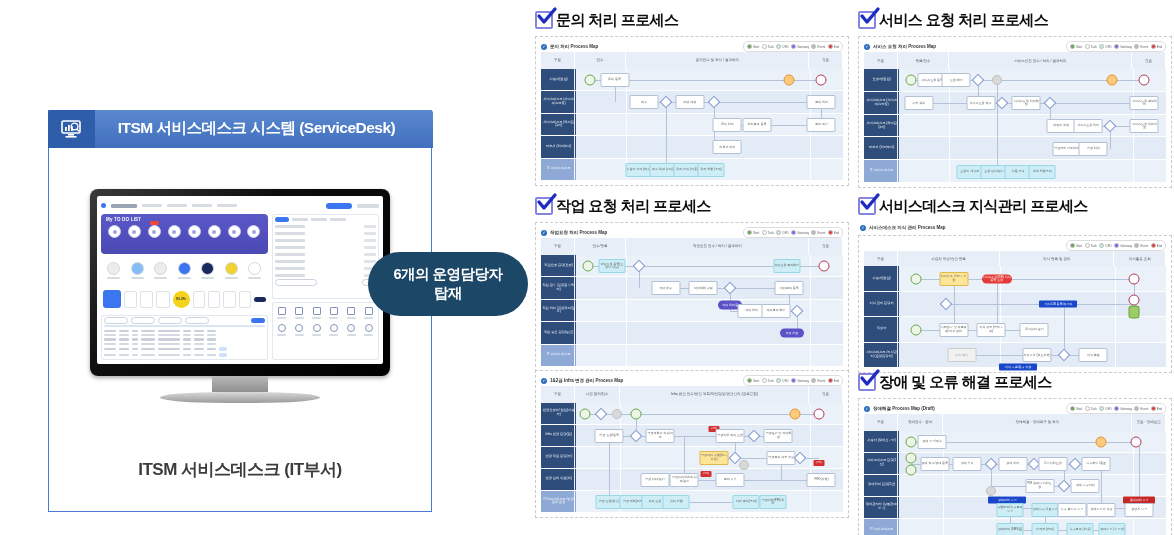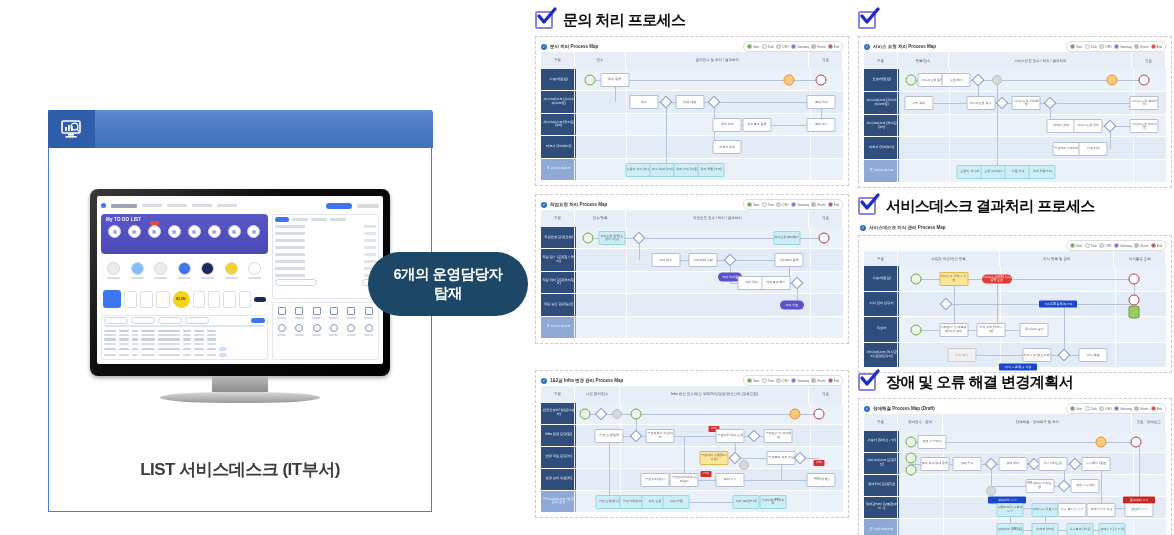--- a/index.html
+++ b/index.html
@@ -59,21 +59,21 @@
   .pill{border-radius:4px;}
 
   
   .badge{position:absolute;left:368px;top:252px;width:160px;height:64px;border-radius:32px;
          background:#1d4767;color:#fff;display:flex;flex-direction:column;align-items:center;
          justify-content:center;font-size:14.5px;font-weight:bold;line-height:1.3;z-index:5;
          letter-spacing:-0.5px;}
 
   
   .cell{position:absolute;width:314px;}
-  .sec-title{display:flex;align-items:center;gap:10px;height:24px;margin-bottom:4px;}
+  .sec-title{display:flex;align-items:center;gap:3px;height:24px;margin-bottom:4px;}
   .cbx{width:14px;height:14px;border:2px solid #8585e0;border-radius:2px;position:relative;flex:0 0 auto;}
   .cbx svg{position:absolute;left:-1px;top:-6px;overflow:visible;}
   .sec-title .t{font-size:15px;font-weight:bold;color:#0d0d0d;letter-spacing:-0.6px;white-space:nowrap;}
 
   .thumb{position:relative;}
   .map-outside-title{display:flex;align-items:center;gap:3px;margin:1px 0 2px 2px;}
   .map-card{background:#fff;border:1px dashed #cbcbcb;padding:4px 5px;display:flex;
             flex-direction:column;}
   .map-head{display:flex;align-items:center;gap:3px;height:11px;flex:0 0 auto;}
   .map-dot{width:6px;height:6px;border-radius:50%;background:#2e6fc0;color:#fff;font-size:4px;
@@ -128,20 +128,21 @@
           <rect x="2" y="2" width="18" height="12" rx="1.5" fill="none" stroke="#fff" stroke-width="1.6"></rect>
           <rect x="5" y="8" width="1.8" height="4" fill="#fff"></rect>
             <rect x="8" y="6" width="1.8" height="6" fill="#fff"></rect>
             <rect x="11" y="7" width="1.8" height="5" fill="#fff"></rect>
           <circle cx="14.5" cy="7.5" r="3.4" fill="none" stroke="#fff" stroke-width="1.3"></circle>
           <line x1="16.8" y1="10" x2="19" y2="12.4" stroke="#fff" stroke-width="1.4"></line>
           <rect x="8" y="15" width="6" height="1.6" fill="#fff"></rect>
             <rect x="5.5" y="17" width="11" height="1.6" fill="#fff"></rect>
         </svg>
       </span>
+      <span class="hdr-title">ITSM 서비스데스크 시스템 (ServiceDesk)</span>
     </div>
 
     <div class="monitor">
       <div class="bezel">
         <div class="screen">
           <div class="dash" id="dash">
               <div class="dnav">
                 <div class="dot" style="width: 5px; height: 5px; background: rgb(59, 118, 240);"></div>
                 <div class="bar" style="width: 26px; height: 4px; background: rgb(154, 166, 181);"></div>
                 <div class="bar" style="width: 20px; height: 3.5px;"></div>
@@ -418,21 +419,21 @@
                   </div>
                 </div>
               </div>
             </div>
         </div>
       </div>
       <div class="m-neck"></div>
       <div class="m-base"></div>
     </div>
 
-    <div class="box-caption">LIST 서비스데스크 (IT부서)</div>
+    <div class="box-caption">ITSM 서비스데스크 (IT부서)</div>
   </div>
 
   <div class="badge">
     <span>6개의 운영담당자</span>
     <span>탑재</span>
   </div>
 
   <div id="grid">
       <div class="cell" style="left: 535px; top: 8px; position: absolute;">
         <div class="sec-title">
@@ -538,20 +539,21 @@
           </div>
         </div>
       </div>
       <div class="cell" style="left: 858px; top: 8px; position: absolute;">
         <div class="sec-title">
           <div class="cbx">
             <svg width="22" height="20" viewBox="0 0 22 20">
               <path d="M3 9 L8 15 L19 2" fill="none" stroke="#1f2cc0" stroke-width="3.4" stroke-linecap="round" stroke-linejoin="round"></path>
             </svg>
           </div>
+          <div class="t">서비스 요청 처리 프로세스</div>
         </div>
         <div class="thumb">
           <div class="map-card" style="height: 142px;">
             <div class="map-head">
               <div class="map-dot">✓</div>
               <div class="map-title">서비스 요청 처리 Process Map</div>
               <div class="map-legend">
                 <div class="leg-item">
                   <div class="leg-dot" style="background: rgb(106, 168, 79); border: 0.5px solid rgb(187, 187, 187);"></div>
                   <div class="leg-txt">Start</div>
@@ -642,20 +644,28 @@
                 <div class="nd cyan" style="left: 35.03%; top: 91.3%;">요청자 게시판</div>
                 <div class="nd cyan" style="left: 43.04%; top: 91.3%;">요청 양식/정보</div>
                 <div class="nd cyan" style="left: 51.05%; top: 91.3%;">자동 안내</div>
                 <div class="nd cyan" style="left: 59.06%; top: 91.3%;">처리 현황조회</div>
               </div>
             </div>
           </div>
         </div>
       </div>
       <div class="cell" style="left: 535px; top: 194px; position: absolute;">
+        <div class="sec-title">
+          <div class="cbx">
+            <svg width="22" height="20" viewBox="0 0 22 20">
+              <path d="M3 9 L8 15 L19 2" fill="none" stroke="#1f2cc0" stroke-width="3.4" stroke-linecap="round" stroke-linejoin="round"></path>
+            </svg>
+          </div>
+          <div class="t">작업 요청 처리 프로세스</div>
+        </div>
         <div class="thumb">
           <div class="map-card" style="height: 140px;">
             <div class="map-head">
               <div class="map-dot">✓</div>
               <div class="map-title">작업요청 처리 Process Map</div>
               <div class="map-legend">
                 <div class="leg-item">
                   <div class="leg-dot" style="background: rgb(106, 168, 79); border: 0.5px solid rgb(187, 187, 187);"></div>
                   <div class="leg-txt">Start</div>
                 </div>
@@ -740,21 +750,21 @@
           </div>
         </div>
       </div>
       <div class="cell" style="left: 858px; top: 194px; position: absolute;">
         <div class="sec-title">
           <div class="cbx">
             <svg width="22" height="20" viewBox="0 0 22 20">
               <path d="M3 9 L8 15 L19 2" fill="none" stroke="#1f2cc0" stroke-width="3.4" stroke-linecap="round" stroke-linejoin="round"></path>
             </svg>
           </div>
-          <div class="t">서비스데스크 결과처리 프로세스</div>
+          <div class="t">서비스데스크 지식관리 프로세스</div>
         </div>
         <div class="thumb">
           <div class="map-outside-title">
             <div class="map-head">
               <div class="map-dot">✓</div>
               <div class="map-title">서비스데스크 지식 관리 Process Map</div>
             </div>
           </div>
           <div class="map-card" style="height: 128px;">
             <div class="map-head">
@@ -955,21 +965,21 @@
           </div>
         </div>
       </div>
       <div class="cell" style="left: 858px; top: 370px; position: absolute;">
         <div class="sec-title">
           <div class="cbx">
             <svg width="22" height="20" viewBox="0 0 22 20">
               <path d="M3 9 L8 15 L19 2" fill="none" stroke="#1f2cc0" stroke-width="3.4" stroke-linecap="round" stroke-linejoin="round"></path>
             </svg>
           </div>
-          <div class="t">장애 및 오류 해결 변경계획서</div>
+          <div class="t">장애 및 오류 해결 프로세스</div>
         </div>
         <div class="thumb">
           <div class="map-card" style="height: 138px;">
             <div class="map-head">
               <div class="map-dot">✓</div>
               <div class="map-title">장애해결 Process Map (Draft)</div>
               <div class="map-legend">
                 <div class="leg-item">
                   <div class="leg-dot" style="background: rgb(106, 168, 79); border: 0.5px solid rgb(187, 187, 187);"></div>
                   <div class="leg-txt">Start</div>

